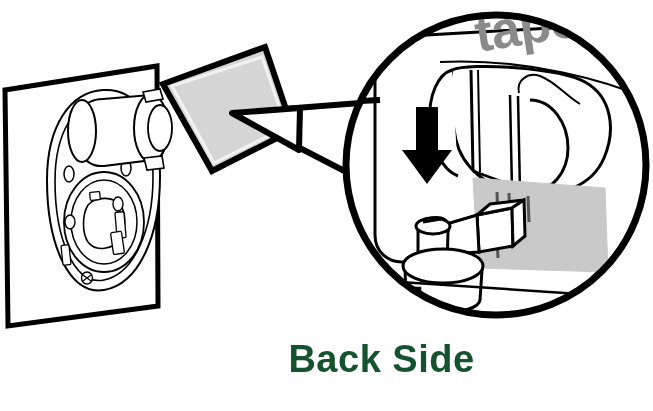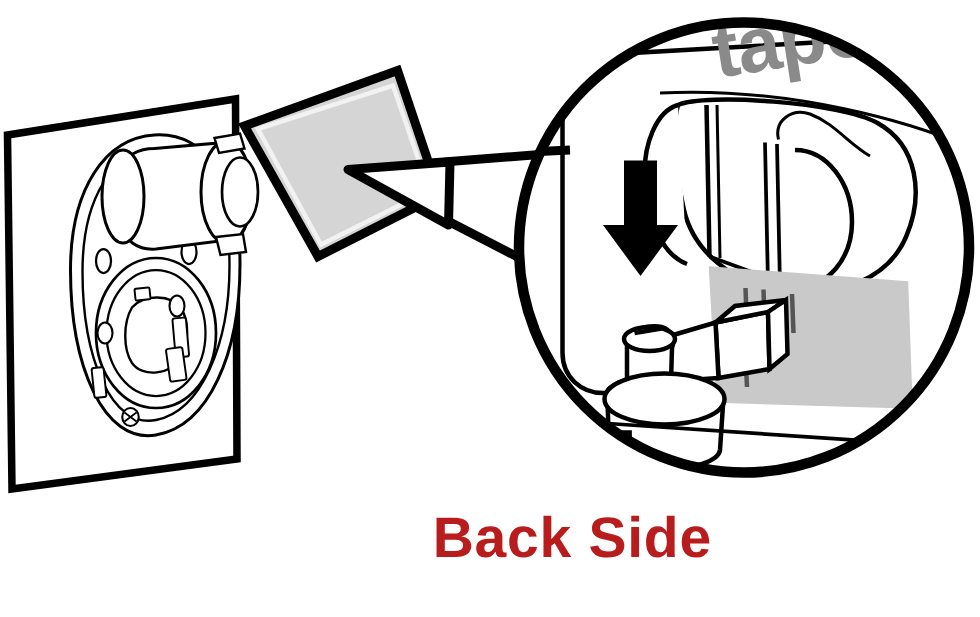--- a/index.html
+++ b/index.html
@@ -28,21 +28,21 @@
   .caption {
     position: absolute;
     left: 0;
     top: 336px;
     width: 653px;
     text-align: center;
     font-family: "Liberation Sans", sans-serif;
     font-weight: bold;
     font-size: 38px;
     letter-spacing: 0.5px;
-    color: #b91c1c;
+    color: #14532d;
     line-height: 46px;
     white-space: nowrap;
   }
   .caption-inner {
     display: inline-block;
     padding-left: 110px;
   }
 </style>
 </head>
 <body>

